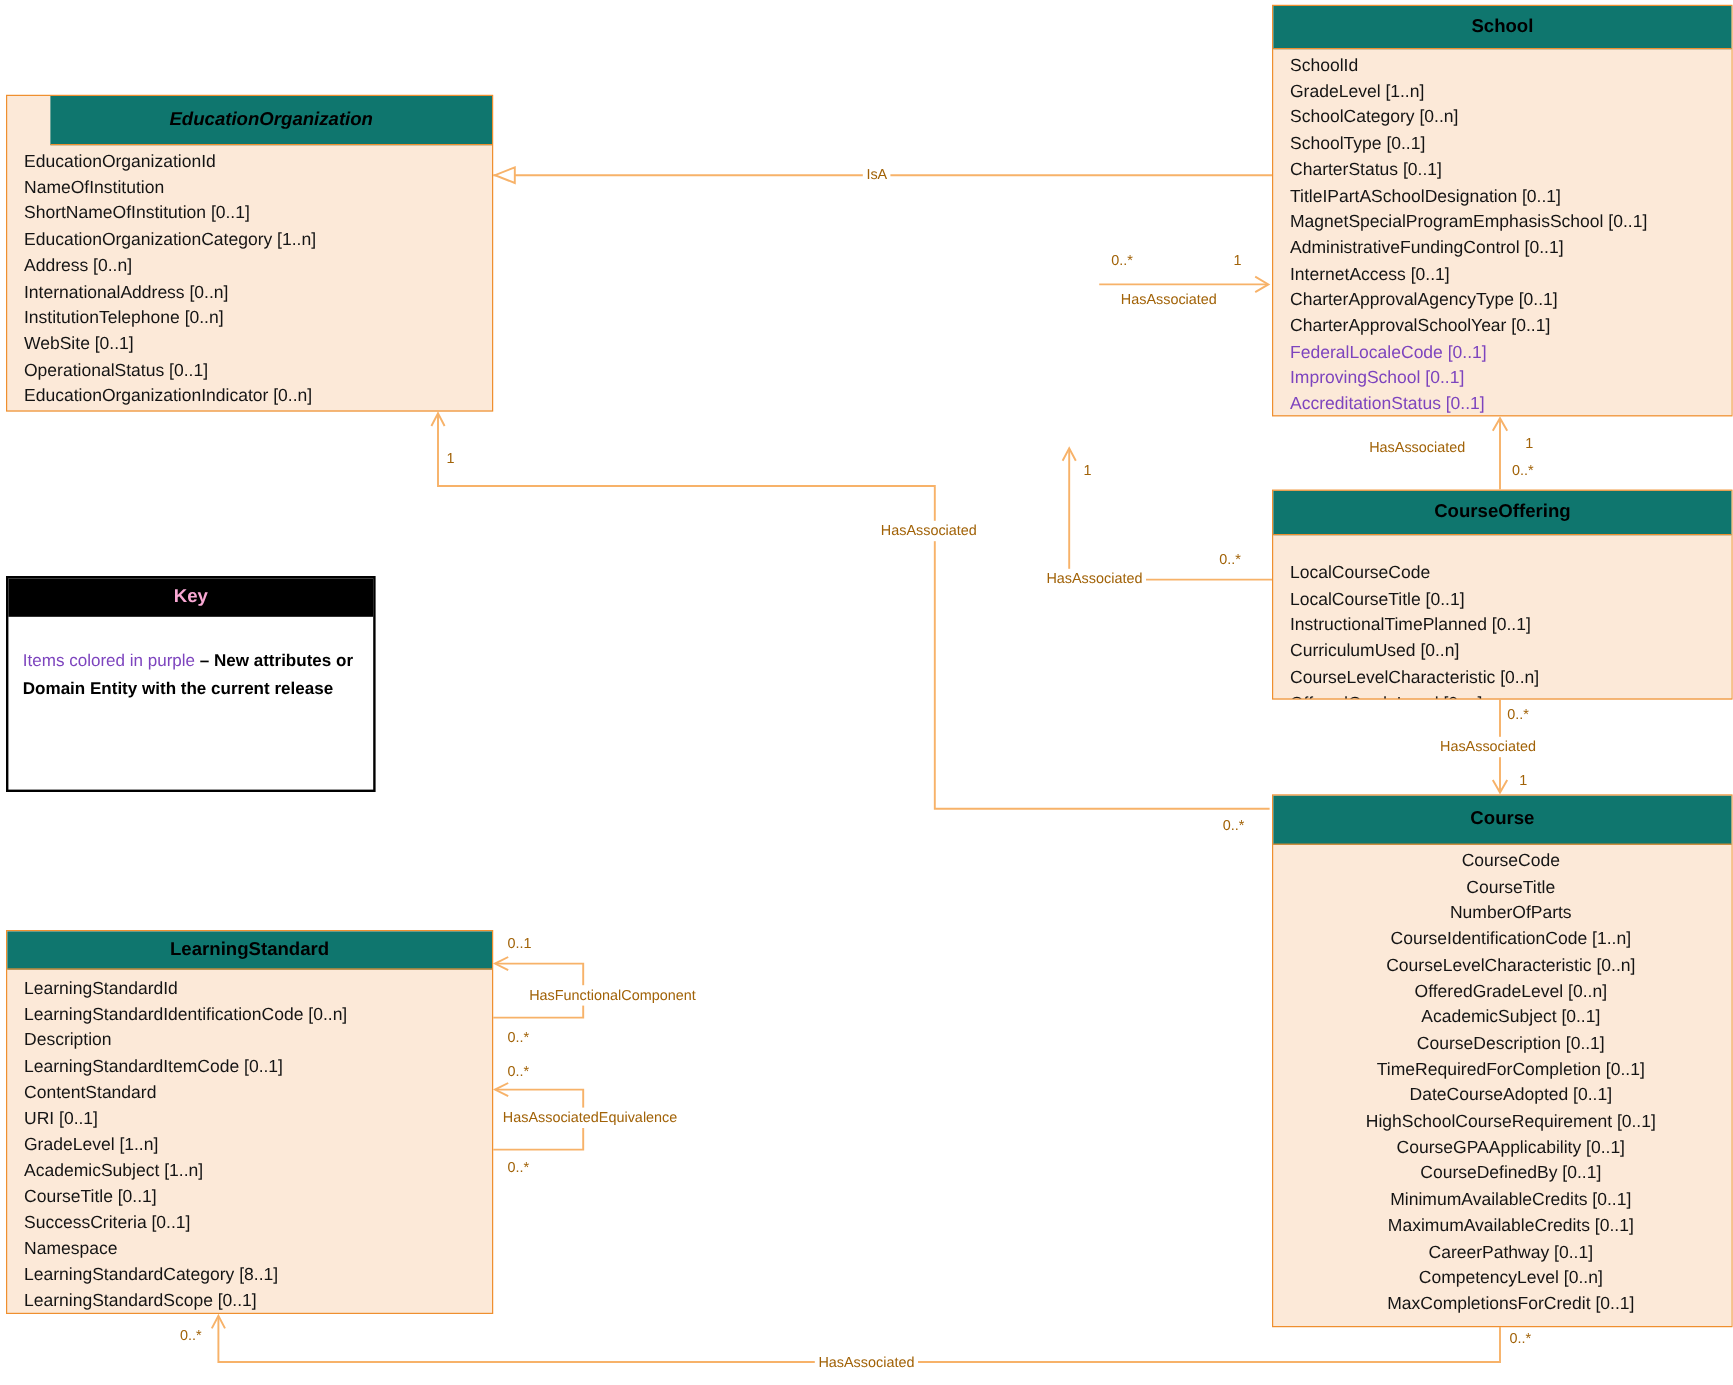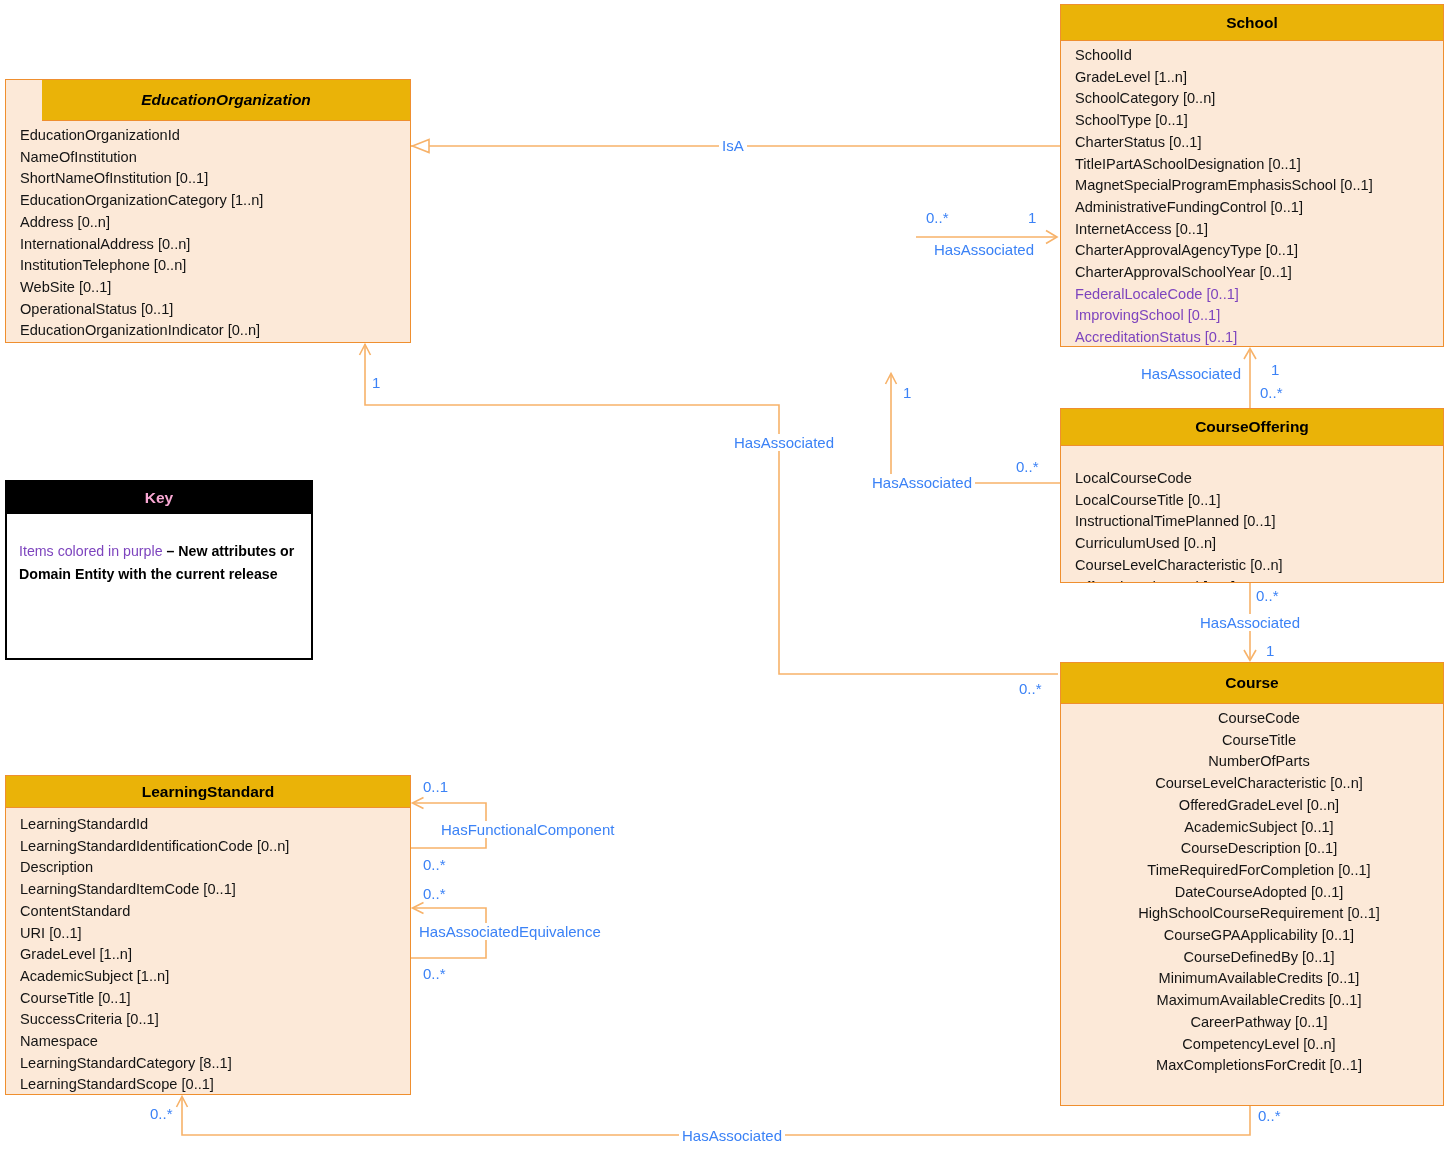--- a/index.html
+++ b/index.html
@@ -1,35 +1,35 @@
 <!DOCTYPE html>
 <html><head>
 <meta charset="utf-8">
 <style>
   html,body { margin:0; padding:0; background:#ffffff; font-family:"Liberation Sans", sans-serif; }
   .canvas { position:relative; width:1444px; height:1154px; background:#ffffff; overflow:hidden; }
   svg.lines { position:absolute; left:0; top:0; width:1444px; height:1154px; }
 
   .entity { position:absolute; background:#FCE9D8; border:1.6px solid #EF8F2F; box-sizing:border-box; overflow:hidden; }
-  .ent-header { background:#eab308; color:#000; font-weight:bold; font-size:15.5px;
+  .ent-header { background:#0f766e; color:#000; font-weight:bold; font-size:15.5px;
                 display:flex; align-items:center; justify-content:center;
                 border-bottom:1.6px solid #EF8F2F; box-sizing:border-box; }
   .ent-header.italic { font-style:italic;margin-left:36px; }
   .ent-body { padding:4px 0 0 14px; }
   .attr { font-size:14.6px; line-height:21.7px; white-space:nowrap; color:#141414; }
   .attr.purple { color:#7D44BE; }
 
   .key-box { position:absolute; background:#ffffff; border:2px solid #000; box-sizing:border-box; }
   .key-header { background:#000; color:#f9a8d4; font-weight:bold; font-size:15.5px; height:32px;
                 display:flex; align-items:center; justify-content:center; }
   .key-text { padding:26px 4px 0 12px; font-size:14.2px; line-height:22.5px; color:#000; }
   .key-purple { color:#7D44BE; }
   .key-rest { font-weight:bold; }
 
-  .rlabel { position:absolute; font-size:15px; color:#3b82f6; white-space:nowrap; line-height:17px; }
+  .rlabel { position:absolute; font-size:12px; color:#a16207; white-space:nowrap; line-height:17px; }
   .onLine { background:#ffffff; padding:0 3px; }
 </style>
 </head>
 <body>
 
 <div class="canvas">
 
   <svg class="lines" viewBox="0 0 1444 1154">
     <g stroke="#F7B269" stroke-width="1.6" fill="none">
       <path d="M411 146 H1060"></path>
@@ -101,20 +101,21 @@
         <div class="attr">OfferedGradeLevel [0..n]</div>
       </div>
   </div>
 
   <div class="entity" style="left:1060px; top:662px; width:384px; height:444px;text-align:center;">
     <div class="ent-header" style="height:41px;">Course</div>
     <div class="ent-body">
         <div class="attr">CourseCode</div>
         <div class="attr">CourseTitle</div>
         <div class="attr">NumberOfParts</div>
+        <div class="attr">CourseIdentificationCode [1..n]</div>
         <div class="attr">CourseLevelCharacteristic [0..n]</div>
         <div class="attr">OfferedGradeLevel [0..n]</div>
         <div class="attr">AcademicSubject [0..1]</div>
         <div class="attr">CourseDescription [0..1]</div>
         <div class="attr">TimeRequiredForCompletion [0..1]</div>
         <div class="attr">DateCourseAdopted [0..1]</div>
         <div class="attr">HighSchoolCourseRequirement [0..1]</div>
         <div class="attr">CourseGPAApplicability [0..1]</div>
         <div class="attr">CourseDefinedBy [0..1]</div>
         <div class="attr">MinimumAvailableCredits [0..1]</div>

